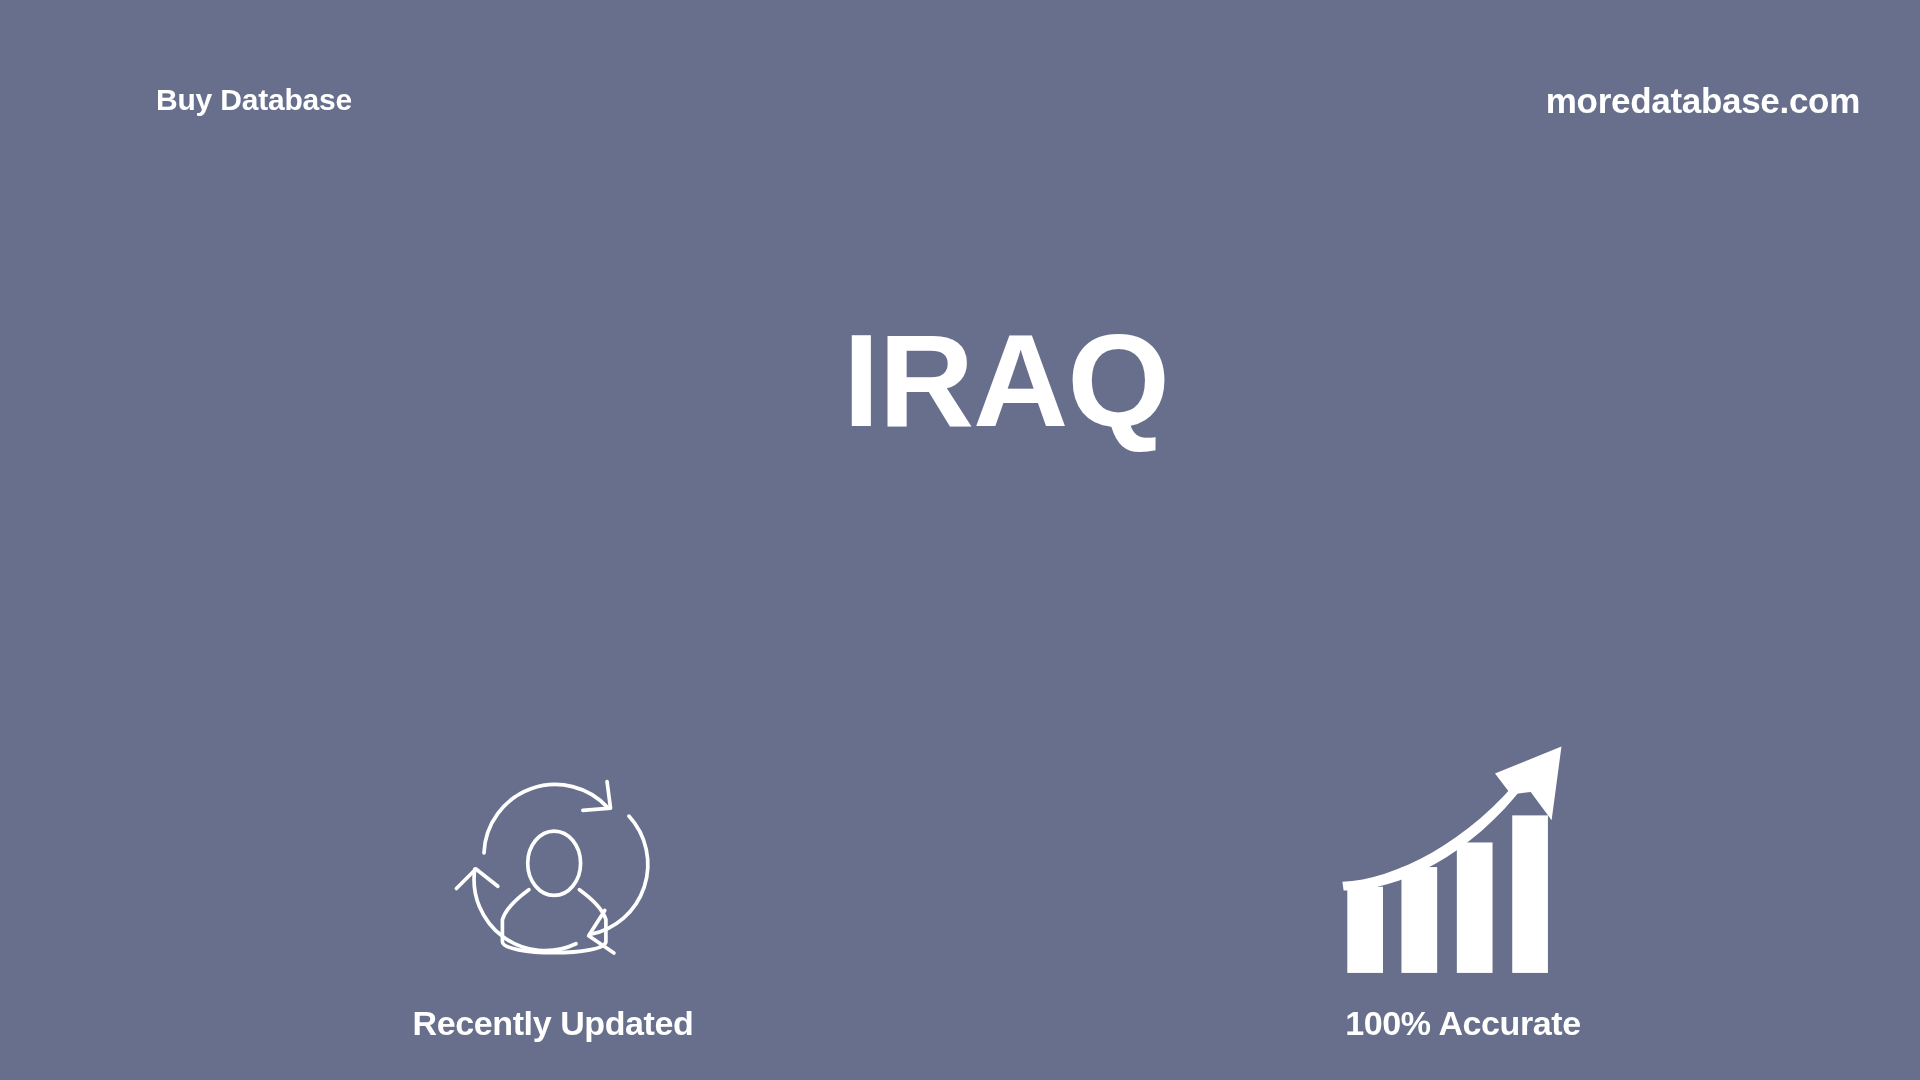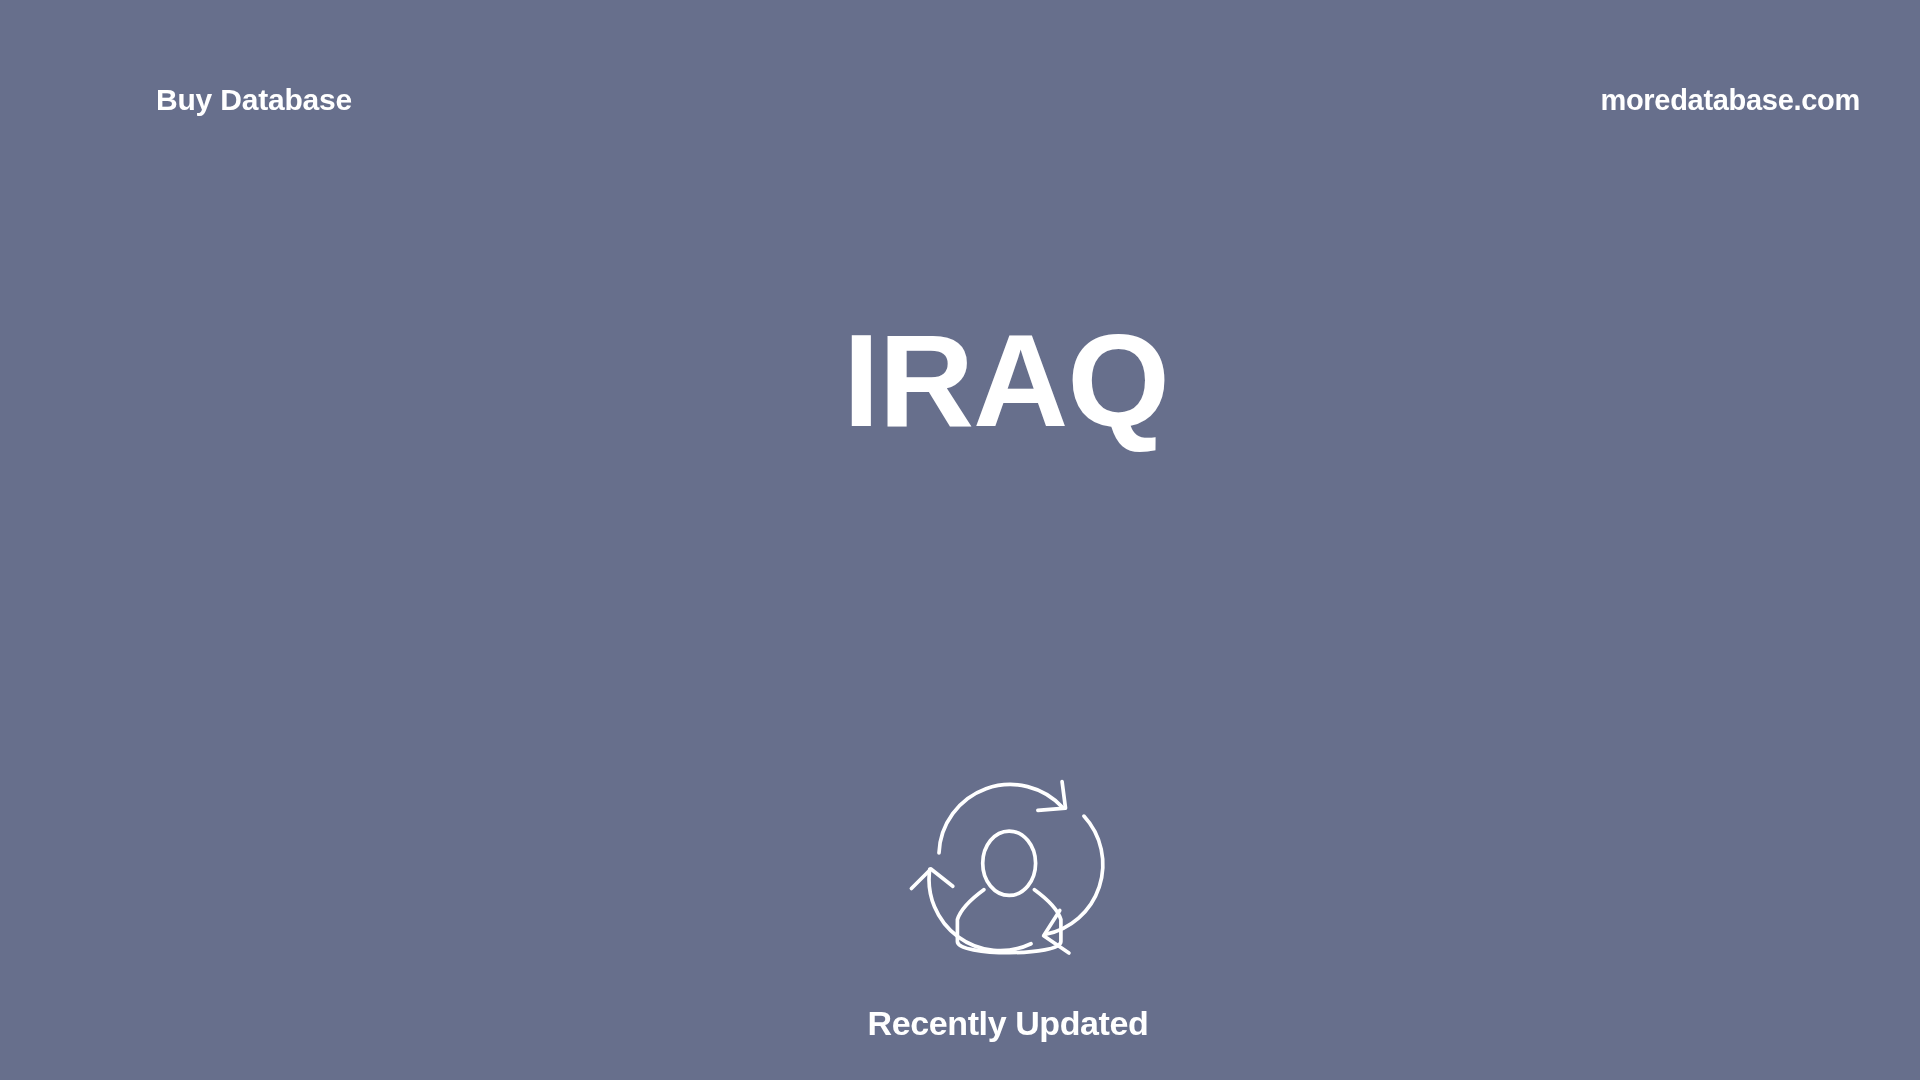--- a/index.html
+++ b/index.html
@@ -41,21 +41,21 @@
     box-sizing: border-box;
   }
   .brand-left {
     font-size: 30px;
     font-weight: bold;
     letter-spacing: -0.2px;
     line-height: 1;
     white-space: nowrap;
   }
   .brand-right {
-    font-size: 29px;
+    font-size: 35px;
     font-weight: bold;
     letter-spacing: -0.3px;
     line-height: 1;
     white-space: nowrap;
   }
 
   
   .hero {
     position: absolute;
     top: 318px;
@@ -150,16 +150,34 @@
 
           <ellipse cx="101" cy="95" rx="23" ry="28"></ellipse>
 
           <path d="M79 118 C68 126 59 134 56 144 L56 163 C56 176 146 176 146 163 L146 144
                    C143 134 134 126 123 118"></path>
         </svg>
       </div>
       <div class="feature-label">Recently Updated</div>
     </div>
 
+    <div class="feature">
+      <div class="feature-icon">
+        <svg width="250" height="240" viewBox="0 0 200 195" fill="#ffffff">
+
+          <rect x="6" y="116" width="29" height="70"></rect>
+          <rect x="50" y="100" width="29" height="86"></rect>
+          <rect x="95" y="80" width="29" height="106"></rect>
+          <rect x="140" y="58" width="29" height="128"></rect>
+
+          <path d="M2 112
+                   C44 110 106 80 152 20
+                   L156 25
+                   C110 90 46 120 3 119 Z"></path>
+          <path d="M126 24 L180 2 L172 62 L155 39 L139 41 Z"></path>
+        </svg>
+      </div>
+      <div class="feature-label">100% Accurate</div>
+    </div>
 
 
   </div>
 </div>
 
 </body></html>

